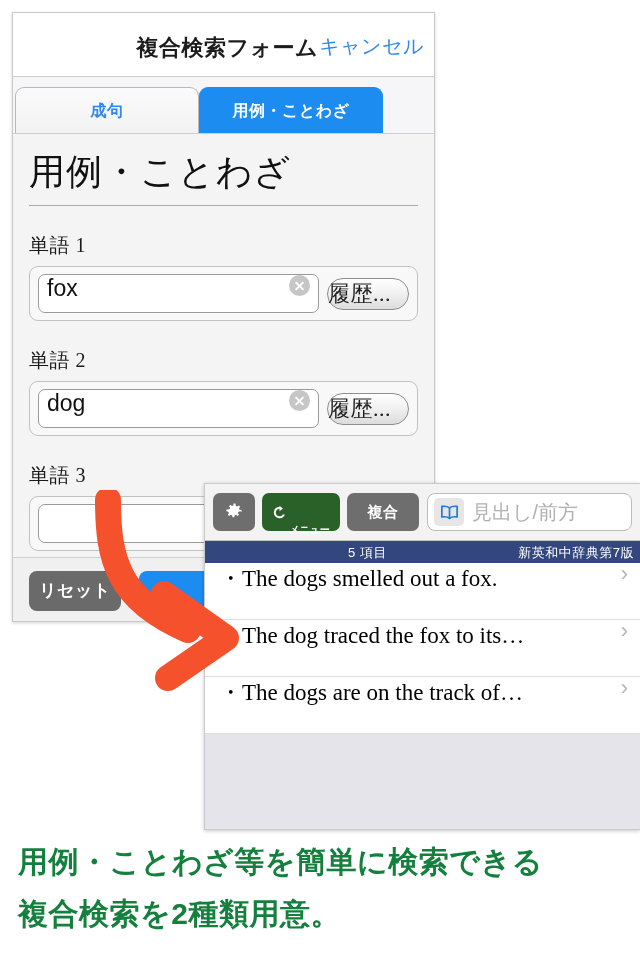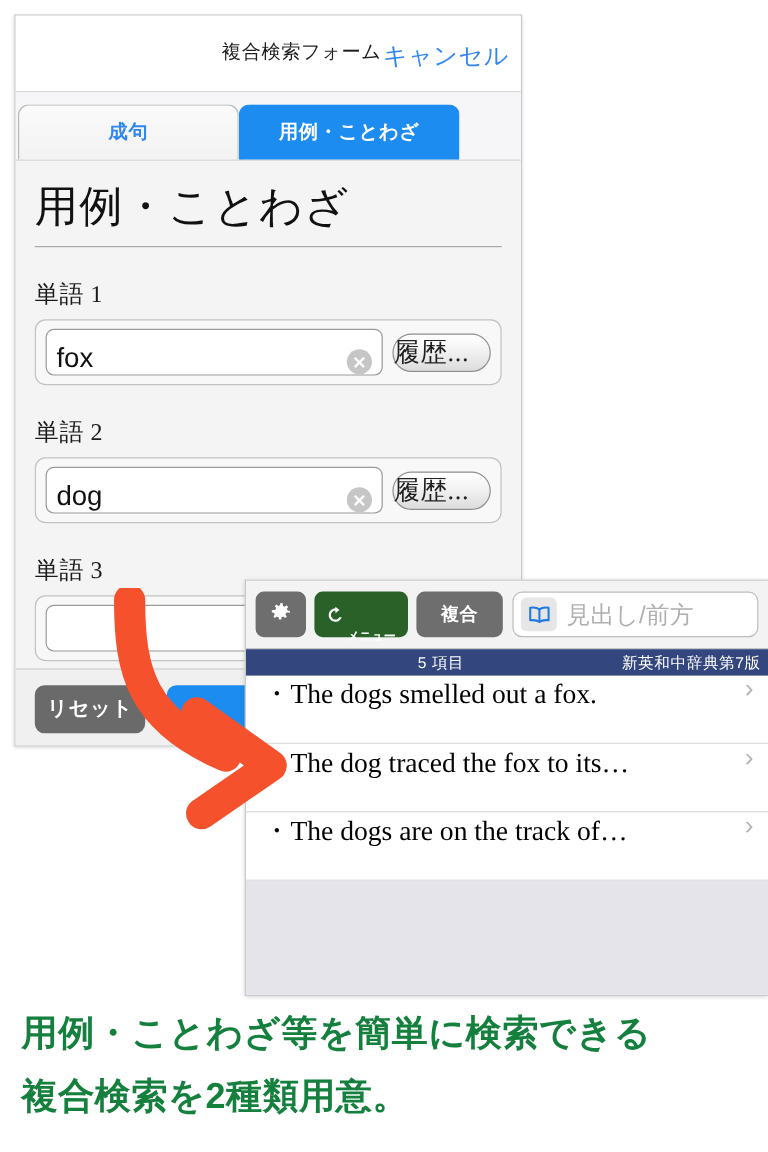--- a/index.html
+++ b/index.html
@@ -36,22 +36,22 @@
     position: relative;
     height: 64px;
     background: #ffffff;
     border-bottom: 1px solid #cfcfcf;
     box-sizing: border-box;
   }
   .nav-title {
     position: absolute;
     right: 116px;
     top: 20px;
-    font-size: 16px;
-    font-weight: normal;
+    font-size: 22px;
+    font-weight: bold;
     color: #1c1c1c;
     letter-spacing: 0.5px;
     white-space: nowrap;
   }
   .nav-cancel {
     position: absolute;
     right: 10px;
     top: 20px;
     font-size: 20px;
     color: #2f87ef;
@@ -141,21 +141,21 @@
   }
   .text-input {
     position: relative;
     flex: 1 1 auto;
     height: 39px;
     background: #ffffff;
     border: 1px solid #9a9a9a;
     border-radius: 7px;
     box-sizing: border-box;
     display: flex;
-    align-items: flex-end;
+    align-items: flex-start;
     padding: 0 8px;
     min-width: 0;
   }
   .text-input .value {
     font-size: 23px;
     color: #111111;
     flex: 1 1 auto;
     overflow: hidden;
     white-space: nowrap;
   }

